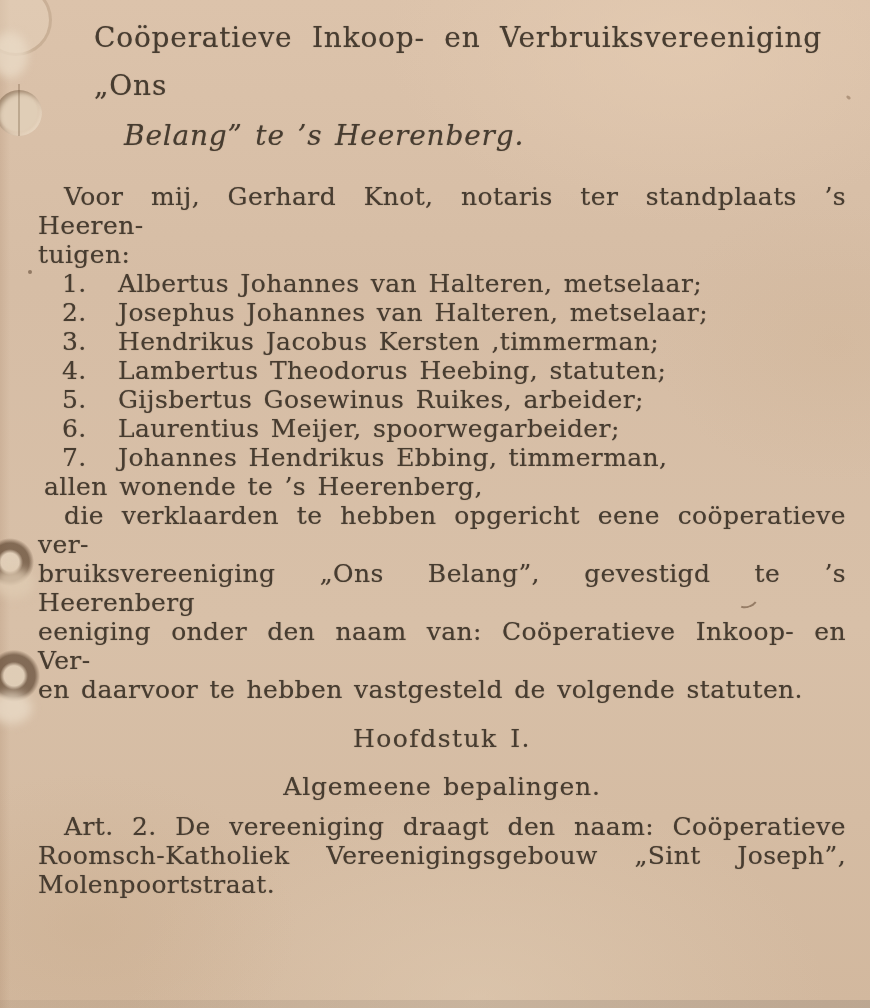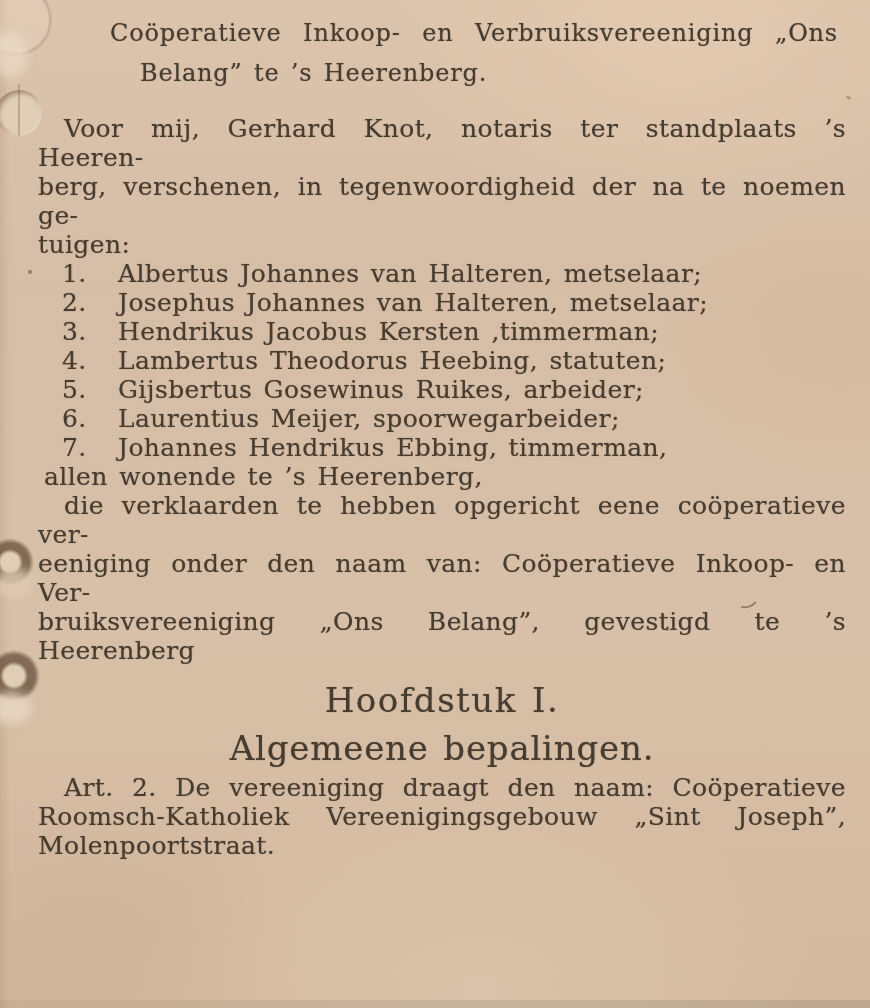--- a/index.html
+++ b/index.html
@@ -18,28 +18,28 @@
     color: #473c30;
   }
   .content {
     position: absolute; left: 38px; top: 0; width: 808px; z-index: 2;
     font-size: 25px; line-height: 29px;
     letter-spacing: 0.4px; word-spacing: 0.12em;
     text-shadow: 0 0 1px rgba(71,60,48,.55);
   }
   .line { white-space: nowrap; }
   .j { white-space: normal; text-align: justify; text-align-last: justify; }
-  .title { margin: 14px 0 0 72px; width: 728px; font-size: 24px; line-height: 38px; letter-spacing: .8px; }
-  .title .t2 { margin-left: 30px; margin-top: 2px; }
+  .title { margin: 14px 0 0 56px; width: 728px; font-size: 28px; line-height: 48px; letter-spacing: .8px; }
+  .title .t2 { margin-left: 30px; margin-top: 2px; font-style: italic; }
   .para-intro { margin-top: 22px; }
   .witness-row { }
   .w-num { display: inline-block; margin-left: 24px; width: 56px; }
   .closing { padding-left: 6px; }
   .indent { text-indent: 26px; }
-  .heading { width: 808px; text-align: center; font-size: 34px; line-height: 34px; letter-spacing: 1.5px; }
+  .heading { width: 808px; text-align: center; font-size: 25px; line-height: 34px; letter-spacing: 1.5px; }
   .chapter { margin-top: 18px; }
   .section { margin-top: 14px; letter-spacing: .8px; text-align: center; }
   .article1 { margin-top: 8px; }
 
   
   .artifact { position: absolute; z-index: 1; pointer-events: none; }
   .hole-top {
     left: -20px; top: -16px; width: 66px; height: 66px; border-radius: 50%;
     border: 3px solid rgba(150,115,85,.30);
     background: rgba(228,210,188,.45);
@@ -105,21 +105,20 @@
 
   <div class="content">
 
     <div class="title">
       <div class="line j t1">Coöperatieve Inkoop- en Verbruiksvereeniging „Ons</div>
       <div class="line t2">Belang” te ’s Heerenberg.</div>
     </div>
 
     <div class="para-intro">
       <div class="line j indent">Voor mij, Gerhard Knot, notaris ter standplaats ’s Heeren-</div>
-      <div class="line j">berg, verschenen, in tegenwoordigheid der na te noemen ge-</div>
       <div class="line">tuigen:</div>
     </div>
 
     <div class="witness-list">
       <div class="line witness-row">
         <span class="w-num">1.</span><span>Albertus Johannes van Halteren, metselaar;</span>
       </div>
       <div class="line witness-row">
         <span class="w-num">2.</span><span>Josephus Johannes van Halteren, metselaar;</span>
       </div>
@@ -136,22 +135,23 @@
         <span class="w-num">6.</span><span>Laurentius Meijer, spoorwegarbeider;</span>
       </div>
       <div class="line witness-row">
         <span class="w-num">7.</span><span>Johannes Hendrikus Ebbing, timmerman,</span>
       </div>
       <div class="line closing">allen wonende te ’s Heerenberg,</div>
     </div>
 
     <div>
       <div class="line j indent">die verklaarden te hebben opgericht eene coöperatieve ver-</div>
+      <div class="line j">bruiksvereeniging „Ons Belang”, gevestigd te ’s Heerenberg</div>
       <div class="line j">eeniging onder den naam van: Coöperatieve Inkoop- en Ver-</div>
-      <div class="line j">bruiksvereeniging „Ons Belang”, gevestigd te ’s Heerenberg</div>
+      <div class="line">en daarvoor te hebben vastgesteld de volgende statuten.</div>
     </div>
 
     <div class="heading chapter">Hoofdstuk I.</div>
     <div class="heading section">Algemeene bepalingen.</div>
 
     <div class="article1">
       <div class="line j indent">Art. 2.  De vereeniging draagt den naam: Coöperatieve</div>
       <div class="line j">Roomsch-Katholiek Vereenigingsgebouw „Sint Joseph”,</div>
       <div class="line">Molenpoortstraat.</div>
     </div>

